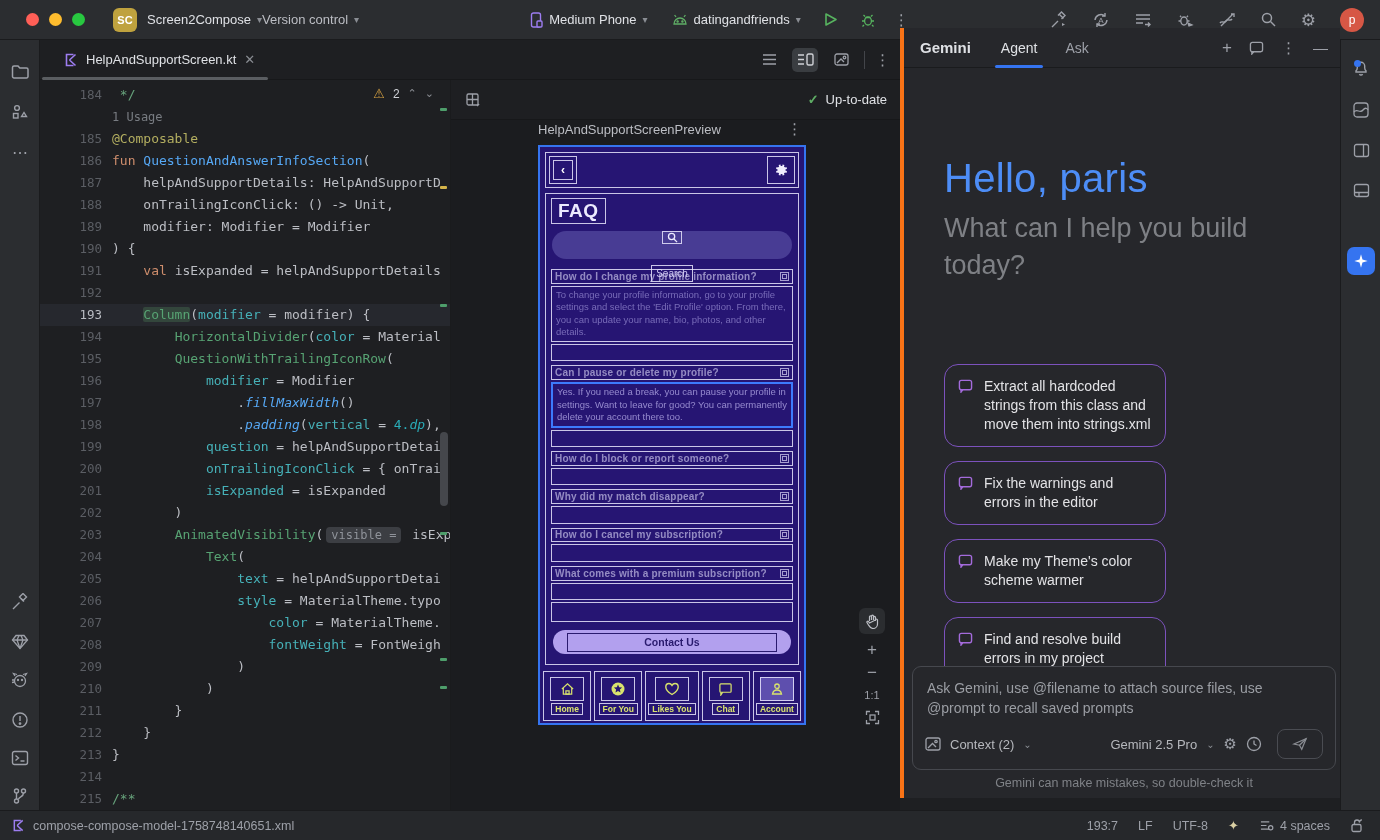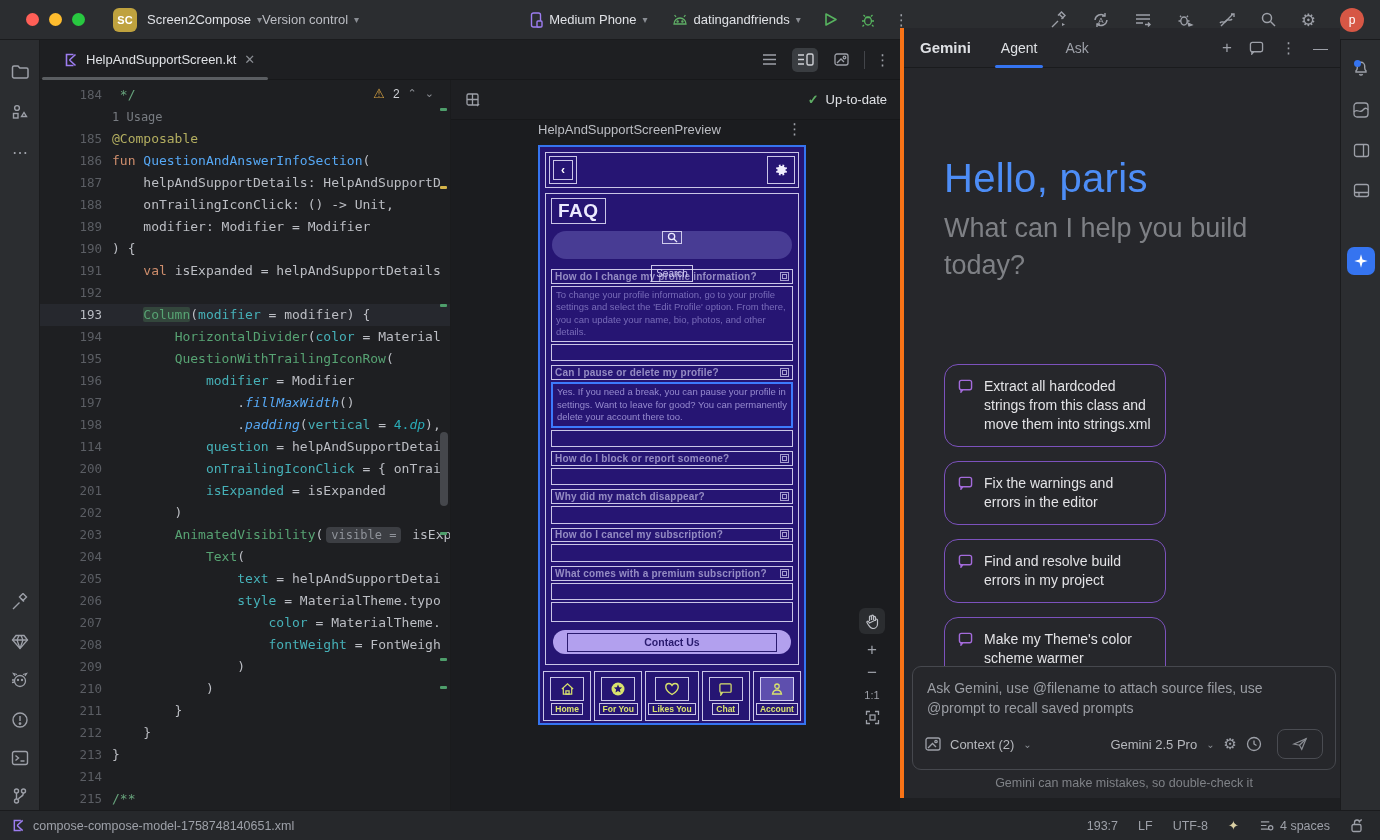--- a/index.html
+++ b/index.html
@@ -333,21 +333,21 @@
         <div class="line"><span class="ln">189</span><span class="lc"><span class="seg pl">    modifier: Modifier = Modifier</span></span></div>
         <div class="line"><span class="ln">190</span><span class="lc"><span class="seg pl">) {</span></span></div>
         <div class="line"><span class="ln">191</span><span class="lc"><span class="seg pl">    </span><span class="seg kw">val </span><span class="seg pl">isExpanded = helpAndSupportDetails</span></span></div>
         <div class="line"><span class="ln">192</span><span class="lc"></span></div>
         <div class="line hl"><span class="ln">193</span><span class="lc"><span class="seg pl">    </span><span class="seg cf hlw">Column</span><span class="seg pl">(</span><span class="seg np">modifier</span><span class="seg pl"> = modifier) {</span></span></div>
         <div class="line"><span class="ln">194</span><span class="lc"><span class="seg pl">        </span><span class="seg cf">HorizontalDivider</span><span class="seg pl">(</span><span class="seg np">color</span><span class="seg pl"> = Material</span></span></div>
         <div class="line"><span class="ln">195</span><span class="lc"><span class="seg pl">        </span><span class="seg cf">QuestionWithTrailingIconRow</span><span class="seg pl">(</span></span></div>
         <div class="line"><span class="ln">196</span><span class="lc"><span class="seg pl">            </span><span class="seg np">modifier</span><span class="seg pl"> = Modifier</span></span></div>
         <div class="line"><span class="ln">197</span><span class="lc"><span class="seg pl">                .</span><span class="seg ext">fillMaxWidth</span><span class="seg pl">()</span></span></div>
         <div class="line"><span class="ln">198</span><span class="lc"><span class="seg pl">                .</span><span class="seg ext">padding</span><span class="seg pl">(</span><span class="seg np">vertical</span><span class="seg pl"> = </span><span class="seg num">4.</span><span class="seg numit">dp</span><span class="seg pl">),</span></span></div>
-        <div class="line"><span class="ln">114</span><span class="lc"><span class="seg pl">            </span><span class="seg np">question</span><span class="seg pl"> = helpAndSupportDetai</span></span></div>
+        <div class="line"><span class="ln">199</span><span class="lc"><span class="seg pl">            </span><span class="seg np">question</span><span class="seg pl"> = helpAndSupportDetai</span></span></div>
         <div class="line"><span class="ln">200</span><span class="lc"><span class="seg pl">            </span><span class="seg np">onTrailingIconClick</span><span class="seg pl"> = { onTrai</span></span></div>
         <div class="line"><span class="ln">201</span><span class="lc"><span class="seg pl">            </span><span class="seg np">isExpanded</span><span class="seg pl"> = isExpanded</span></span></div>
         <div class="line"><span class="ln">202</span><span class="lc"><span class="seg pl">        )</span></span></div>
         <div class="line"><span class="ln">203</span><span class="lc"><span class="seg pl">        </span><span class="seg cf">AnimatedVisibility</span><span class="seg pl">(</span><span class="seg pill">visible =</span><span class="seg pl"> isExpan</span></span></div>
         <div class="line"><span class="ln">204</span><span class="lc"><span class="seg pl">            </span><span class="seg cf">Text</span><span class="seg pl">(</span></span></div>
         <div class="line"><span class="ln">205</span><span class="lc"><span class="seg pl">                </span><span class="seg np">text</span><span class="seg pl"> = helpAndSupportDetai</span></span></div>
         <div class="line"><span class="ln">206</span><span class="lc"><span class="seg pl">                </span><span class="seg np">style</span><span class="seg pl"> = MaterialTheme.typo</span></span></div>
         <div class="line"><span class="ln">207</span><span class="lc"><span class="seg pl">                    </span><span class="seg np">color</span><span class="seg pl"> = MaterialTheme.</span></span></div>
         <div class="line"><span class="ln">208</span><span class="lc"><span class="seg pl">                    </span><span class="seg np">fontWeight</span><span class="seg pl"> = FontWeigh</span></span></div>
         <div class="line"><span class="ln">209</span><span class="lc"><span class="seg pl">                )</span></span></div>
@@ -569,30 +569,30 @@
         </span>
         <span>Fix the warnings and errors in the editor</span>
       </div>
       <div class="g-chip">
         <span class="cicon">
           <svg width="15" height="14" viewBox="0 0 16 15" fill="none" stroke="currentColor" stroke-width="1.5">
               <rect x="1.5" y="1.5" width="13" height="10" rx="2"></rect>
               <path d="M5 11.5L3.2 14v-2.5"></path>
             </svg>
         </span>
-        <span>Find and resolve build errors in my project</span>
+        <span>Make my Theme's color scheme warmer</span>
       </div>
       <div class="g-chip">
         <span class="cicon">
           <svg width="15" height="14" viewBox="0 0 16 15" fill="none" stroke="currentColor" stroke-width="1.5">
               <rect x="1.5" y="1.5" width="13" height="10" rx="2"></rect>
               <path d="M5 11.5L3.2 14v-2.5"></path>
             </svg>
         </span>
-        <span>Make my Theme's color scheme warmer</span>
+        <span>Find and resolve build errors in my project</span>
       </div>
     </div>
 
     <div class="g-input">
       <div class="g-ph">Ask Gemini, use @filename to attach source files, use @prompt to recall saved prompts</div>
       <div class="g-input-row">
         <span class="ico">
           <svg width="16" height="14" viewBox="0 0 16 14" fill="none" stroke="currentColor" stroke-width="1.3">
               <rect x="1" y="1" width="14" height="12" rx="2"></rect>
               <circle cx="11" cy="4.5" r="1.2"></circle>

